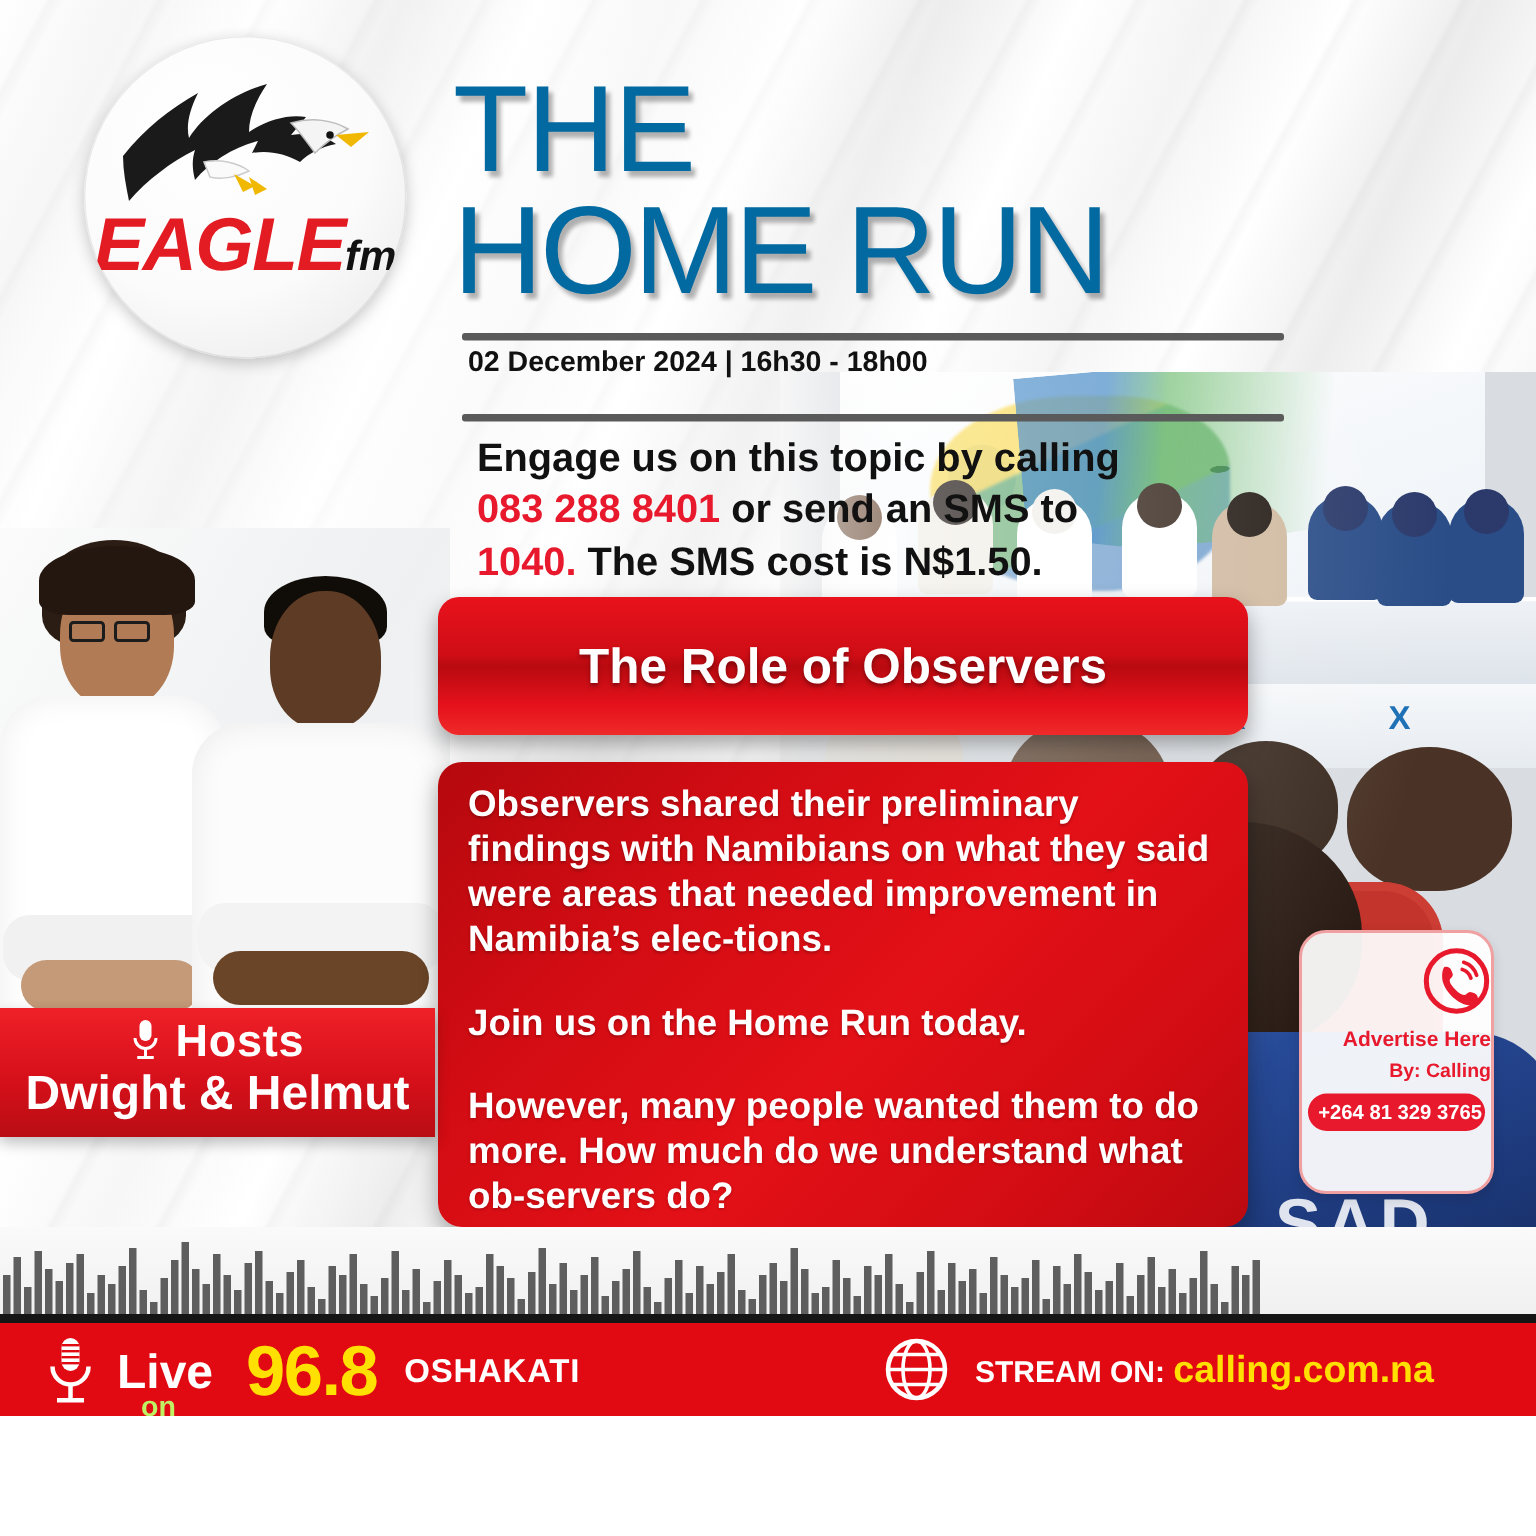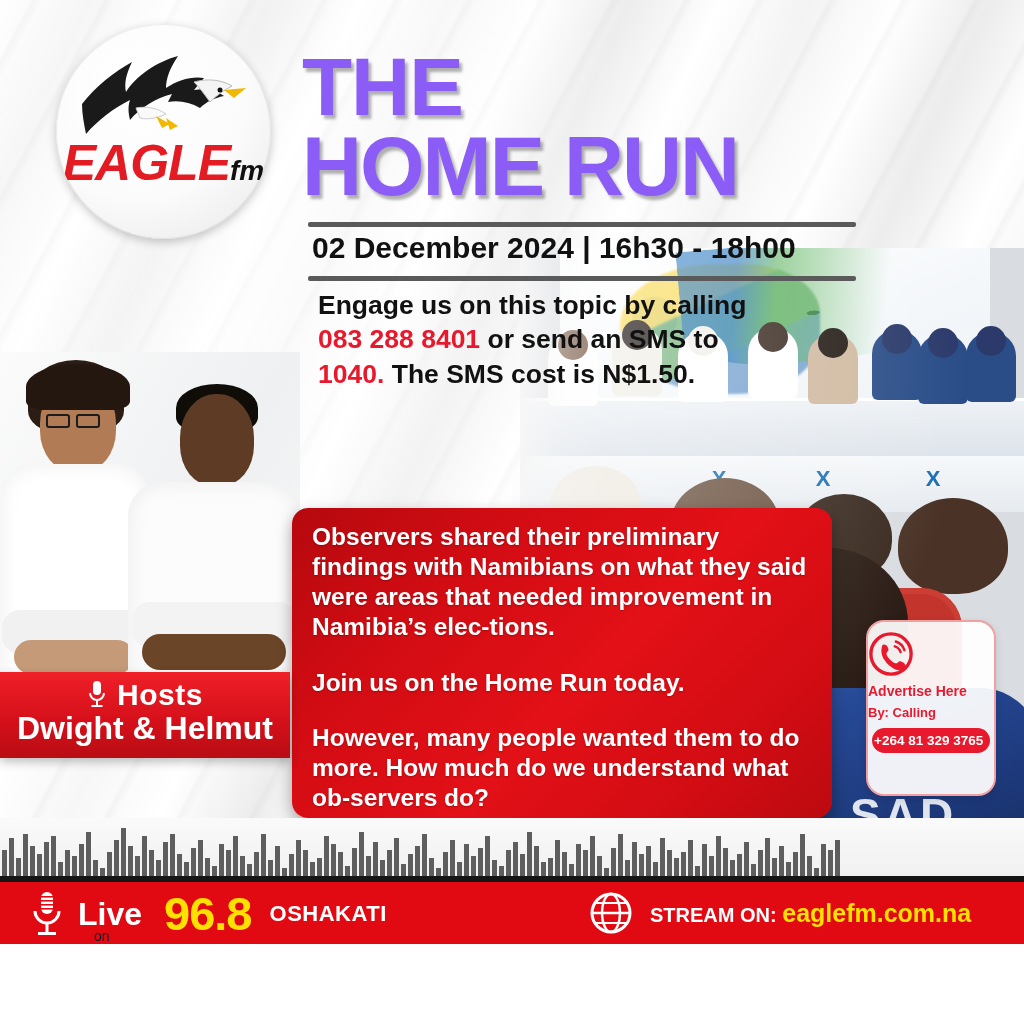--- a/index.html
+++ b/index.html
@@ -127,34 +127,34 @@
     font-family:"Liberation Sans", sans-serif;
     font-weight:bold; font-style:italic; font-size:50px; letter-spacing:-1px;
     color:#e31b23; line-height:1;
   }
   .logo .word .fm{ color:#111; font-size:28px; font-style:italic; letter-spacing:0; }
 
   
   .headline{
     position:absolute; left:302px; top:48px; width:600px;
     font-family:"Liberation Sans", sans-serif;
-    font-weight:bold; color:#8b5cf6;
+    font-weight:normal; color:#0369a1;
     font-size:82px; line-height:.96; letter-spacing:-1px;
     text-shadow:3px 4px 3px rgba(0,0,0,.30);
   }
   .headline .l2{ font-size:83px; letter-spacing:-2px; white-space:nowrap;}
 
   .rule{ position:absolute; height:5px; background:#5a5a5a; border-radius:2px; }
   .rule.top{ left:308px; top:222px; width:548px; }
   .rule.bot{ left:308px; top:276px; width:548px; }
 
   .datetime{
     position:absolute; left:312px; top:231px;
     font-family:"Liberation Sans", sans-serif;
-    font-weight:bold; font-size:30px; color:#111; letter-spacing:0;
+    font-weight:bold; font-size:19px; color:#111; letter-spacing:0;
     white-space:nowrap;
   }
 
   
   .engage{
     position:absolute; left:318px; top:288px; width:470px;
     font-family:"Liberation Sans", sans-serif;
     font-weight:bold; font-size:26.5px; line-height:1.30; color:#111;
   }
   .engage .red{ color:#e8192c; }
@@ -187,21 +187,21 @@
     text-shadow:0 1px 2px rgba(0,0,0,.25);
   }
   .body-box p + p{ margin-top:26px; }
 
   
   .advert{
     position:absolute; left:866px; top:620px; width:130px; height:176px;
     border:2px solid #f0a0a0; border-radius:18px;
     background:rgba(255,255,255,.93);
     box-shadow:0 3px 8px rgba(0,0,0,.12);
-    text-align:left;
+    text-align:right;
   }
   .advert .ph{ margin:9px auto 2px; width:46px; height:46px; }
   .advert .t1{ color:#e8192c; font-weight:bold; font-size:14px; font-family:"Liberation Sans",sans-serif; }
   .advert .t2{ color:#e8192c; font-weight:bold; font-size:13px; margin-top:6px; font-family:"Liberation Sans",sans-serif;}
   .advert .pill{
     margin:8px 4px 0; background:#e8192c; color:#fff; border-radius:14px;
     font-weight:bold; font-size:13.5px; padding:5px 2px;
     font-family:"Liberation Sans",sans-serif;
   }
 
@@ -238,21 +238,21 @@
 
   
   .redbar{
     position:absolute; left:0; top:882px; width:1024px; height:62px;
     background:#e20a12;
   }
   .live-wrap{ position:absolute; left:30px; top:4px; display:flex; align-items:center; }
   .live-mic{ margin-right:14px; }
   .live-txt{ position:relative; color:#fff; font-family:"Liberation Sans",sans-serif; }
   .live-txt .live{ font-weight:bold; font-size:32px; line-height:1; }
-  .live-txt .on{ position:absolute; left:16px; top:30px; color:#0f172a; font-weight:normal; font-size:14px; }
+  .live-txt .on{ position:absolute; left:16px; top:30px; color:#bef264; font-weight:bold; font-size:19px; }
   .freq{ color:#ffe000; font-weight:bold; font-size:47px; margin-left:22px; letter-spacing:-1px; font-family:"Liberation Sans",sans-serif;}
   .city{ color:#fff; font-weight:bold; font-size:22px; margin-left:18px; letter-spacing:.5px; font-family:"Liberation Sans",sans-serif;}
 
   .online-wrap{ position:absolute; left:588px; top:8px; display:flex; align-items:center; }
   .online-txt{ margin-left:16px; font-family:"Liberation Sans",sans-serif; line-height:1.08;}
   .online-txt .o1{ color:#ffe000; font-weight:bold; font-size:19px; letter-spacing:.5px;}
   .online-txt .o2{ color:#fff; font-weight:bold; font-size:20px; }
   .online-txt .o2 b{ color:#ffe000; font-size:25px; }
 
   
@@ -370,20 +370,23 @@
   <div class="rule top"></div>
   <div class="datetime">02 December 2024 | 16h30 - 18h00</div>
   <div class="rule bot"></div>
 
   <div class="engage">
     <span>Engage us on this topic by calling</span><br>
     <span class="red">083 288 8401</span><span> or send an SMS to</span><br>
     <span class="red">1040.</span><span> The SMS cost is N$1.50.</span>
   </div>
 
+  <div class="topic">
+    <span>The Role of Observers</span>
+  </div>
 
   <div class="body-box">
     <p>Observers shared their preliminary findings with Namibians on what they said were areas that needed improvement in Namibia’s elec-tions.</p>
     <p>Join us on the Home Run today.</p>
     <p>However, many people wanted them to do more. How much do we understand what ob-servers do?</p>
   </div>
 
   <div class="advert">
     <svg class="ph" viewBox="0 0 48 48">
       <circle cx="24" cy="24" r="21" fill="none" stroke="#e8192c" stroke-width="3.5"></circle>
@@ -553,21 +556,21 @@
     </div>
 
     <div class="online-wrap">
       <svg width="46" height="46" viewBox="0 0 46 46">
         <circle cx="23" cy="23" r="19" fill="none" stroke="#fff" stroke-width="3"></circle>
         <ellipse cx="23" cy="23" rx="9" ry="19" fill="none" stroke="#fff" stroke-width="2.4"></ellipse>
         <line x1="4" y1="23" x2="42" y2="23" stroke="#fff" stroke-width="2.4"></line>
         <path d="M8 13 h30 M8 33 h30" stroke="#fff" stroke-width="2.2" fill="none"></path>
       </svg>
       <div class="online-txt">
-        <div class="o2"><span>STREAM ON:</span> <b>eaglefm.com.na</b></div>
+        <div class="o2"><span>STREAM ON:</span> <b>calling.com.na</b></div>
       </div>
     </div>
   </div>
 
   <div class="footer">
     
 
     
 
     

